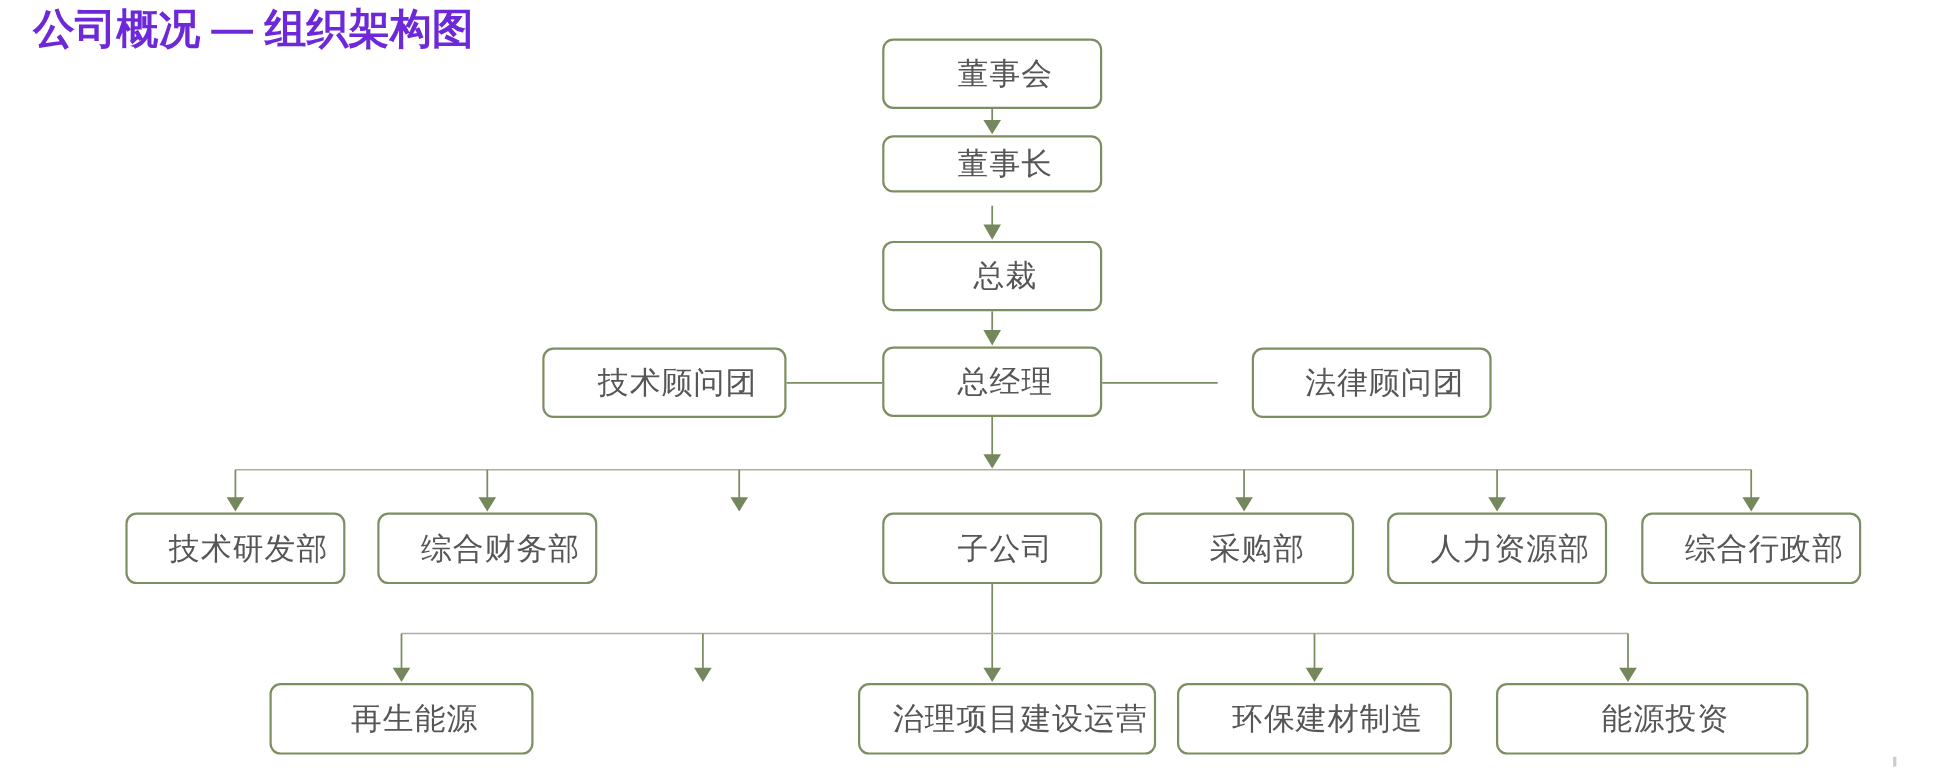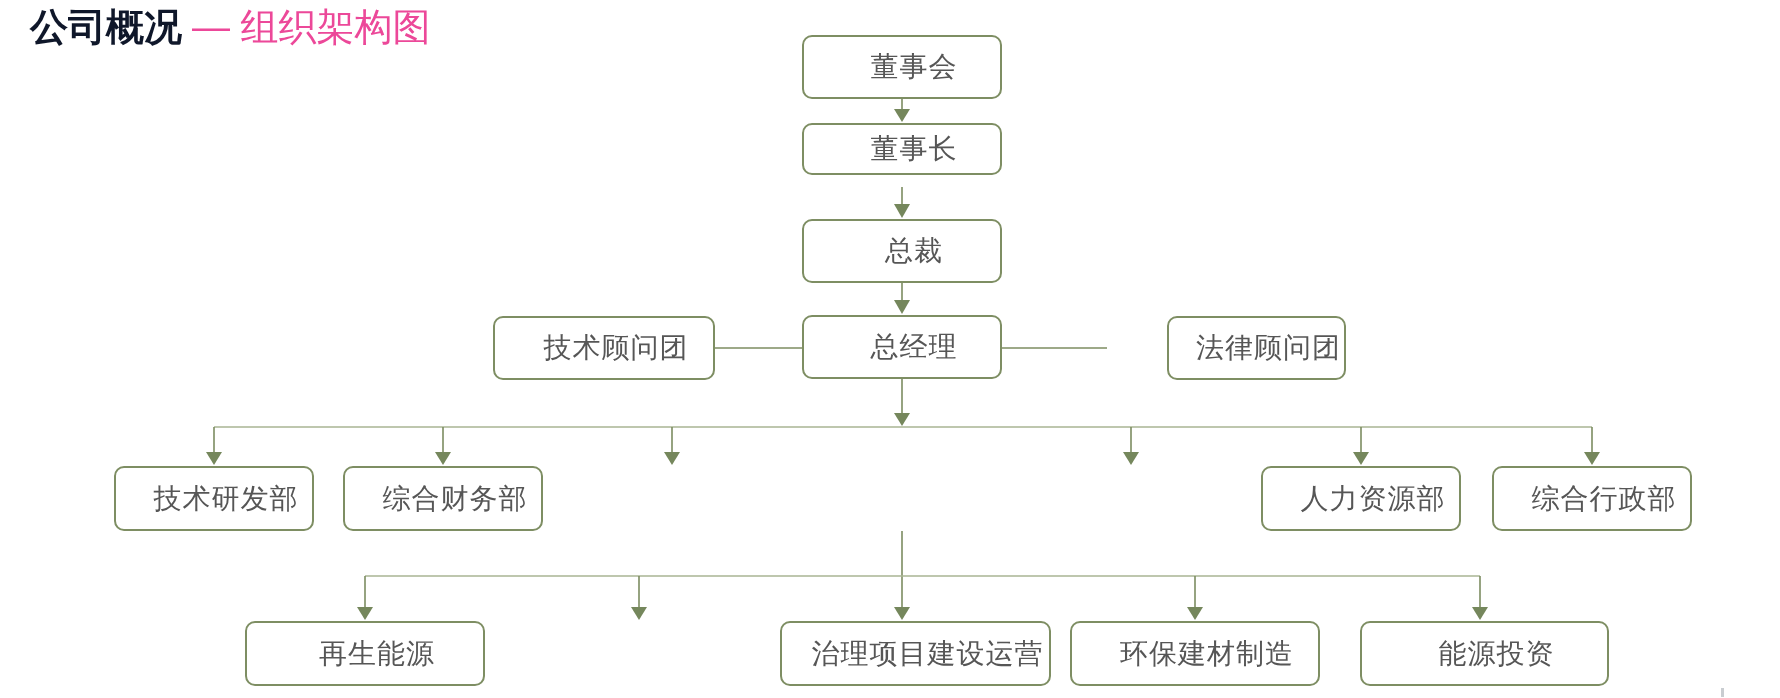--- a/index.html
+++ b/index.html
@@ -13,22 +13,22 @@
   }
   .title {
     position: absolute;
     left: 30px;
     top: 4px;
     font-size: 38px;
     line-height: 1.25;
     color: #4d4d4d;
     white-space: nowrap;
   }
-  .title-bold { font-weight: 700; color: #0f172a; }
-  .title-rest { font-weight: 400; margin-left: 10px; color: #ec4899; }
+  .title-bold { font-weight: 700; color: #6d28d9; }
+  .title-rest { font-weight: 700; margin-left: 10px; color: #6d28d9; }
 
   .wires { position: absolute; left: 0; top: 0; }
   .wire       { stroke: #7c8c61; stroke-width: 1.6; fill: none; }
   .wire-light { stroke: #a9b493; stroke-width: 1.4; fill: none; }
   .head       { fill: #75875c; stroke: none; }
 
   .node {
     position: absolute;
     box-sizing: border-box;
     border: 2px solid #7e8e63;
@@ -150,45 +150,51 @@
   <div class="node" style="left:802px;top:219px;width:200px;height:64px">
     <span class="node-label">总裁</span>
   </div>
   <div class="node" style="left:802px;top:315px;width:200px;height:64px">
     <span class="node-label">总经理</span>
   </div>
 
   <div class="node" style="left:493px;top:316px;width:222px;height:64px">
     <span class="node-label">技术顾问团</span>
   </div>
-  <div class="node" style="left:1167px;top:316px;width:179px;height:64px">
+  <div class="node" style="left:1138px;top:316px;width:218px;height:64px">
     <span class="node-label">法律顾问团</span>
   </div>
 
   <div class="node" style="left:114px;top:466px;width:200px;height:65px">
     <span class="node-label">技术研发部</span>
   </div>
   <div class="node" style="left:343px;top:466px;width:200px;height:65px">
     <span class="node-label">综合财务部</span>
   </div>
+  <div class="node" style="left:802px;top:466px;width:200px;height:65px">
+    <span class="node-label">子公司</span>
+  </div>
+  <div class="node" style="left:1031px;top:466px;width:200px;height:65px">
+    <span class="node-label">采购部</span>
+  </div>
   <div class="node" style="left:1261px;top:466px;width:200px;height:65px">
     <span class="node-label">人力资源部</span>
   </div>
   <div class="node" style="left:1492px;top:466px;width:200px;height:65px">
     <span class="node-label">综合行政部</span>
   </div>
 
   <div class="node" style="left:245px;top:621px;width:240px;height:65px">
     <span class="node-label">再生能源</span>
   </div>
   <div class="node" style="left:780px;top:621px;width:271px;height:65px">
     <span class="node-label">治理项目建设运营</span>
   </div>
   <div class="node" style="left:1070px;top:621px;width:250px;height:65px">
     <span class="node-label">环保建材制造</span>
   </div>
-  <div class="node" style="left:1360px;top:621px;width:249px;height:65px">
+  <div class="node" style="left:1360px;top:621px;width:284px;height:65px">
     <span class="node-label">能源投资</span>
   </div>
 
   <div class="scroll-frag"></div>
 
 </div>
 
 </body></html>

